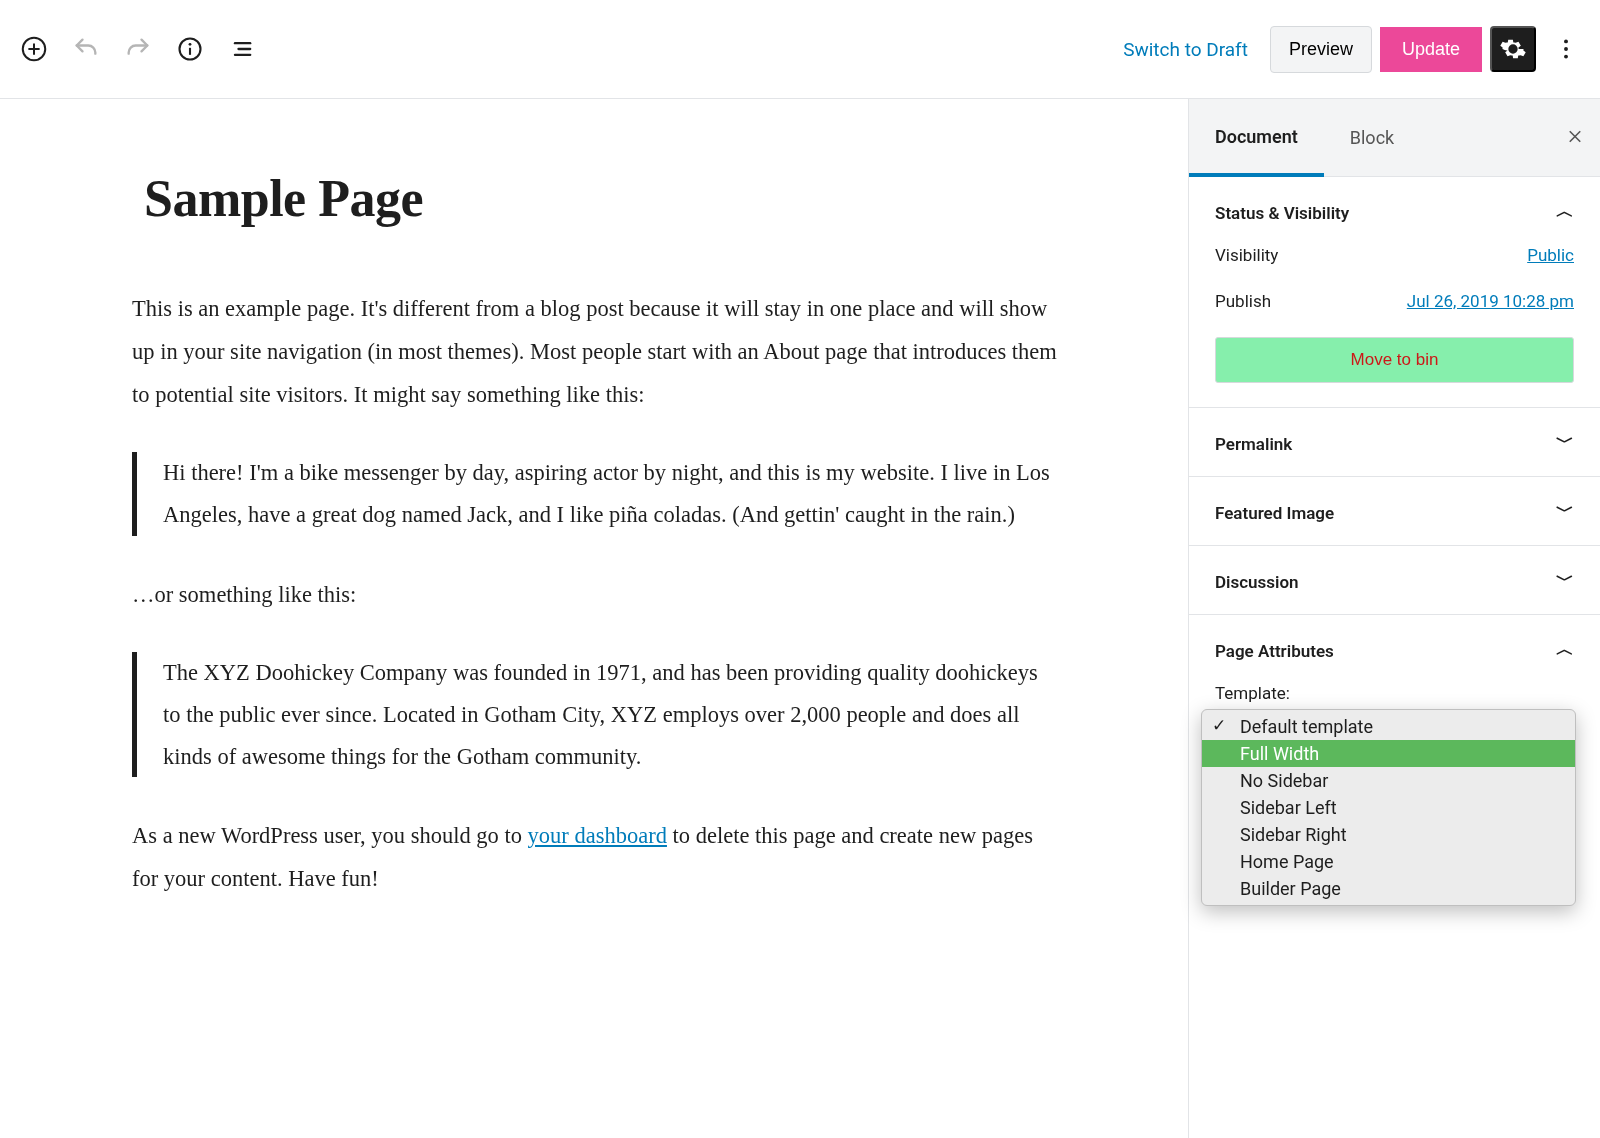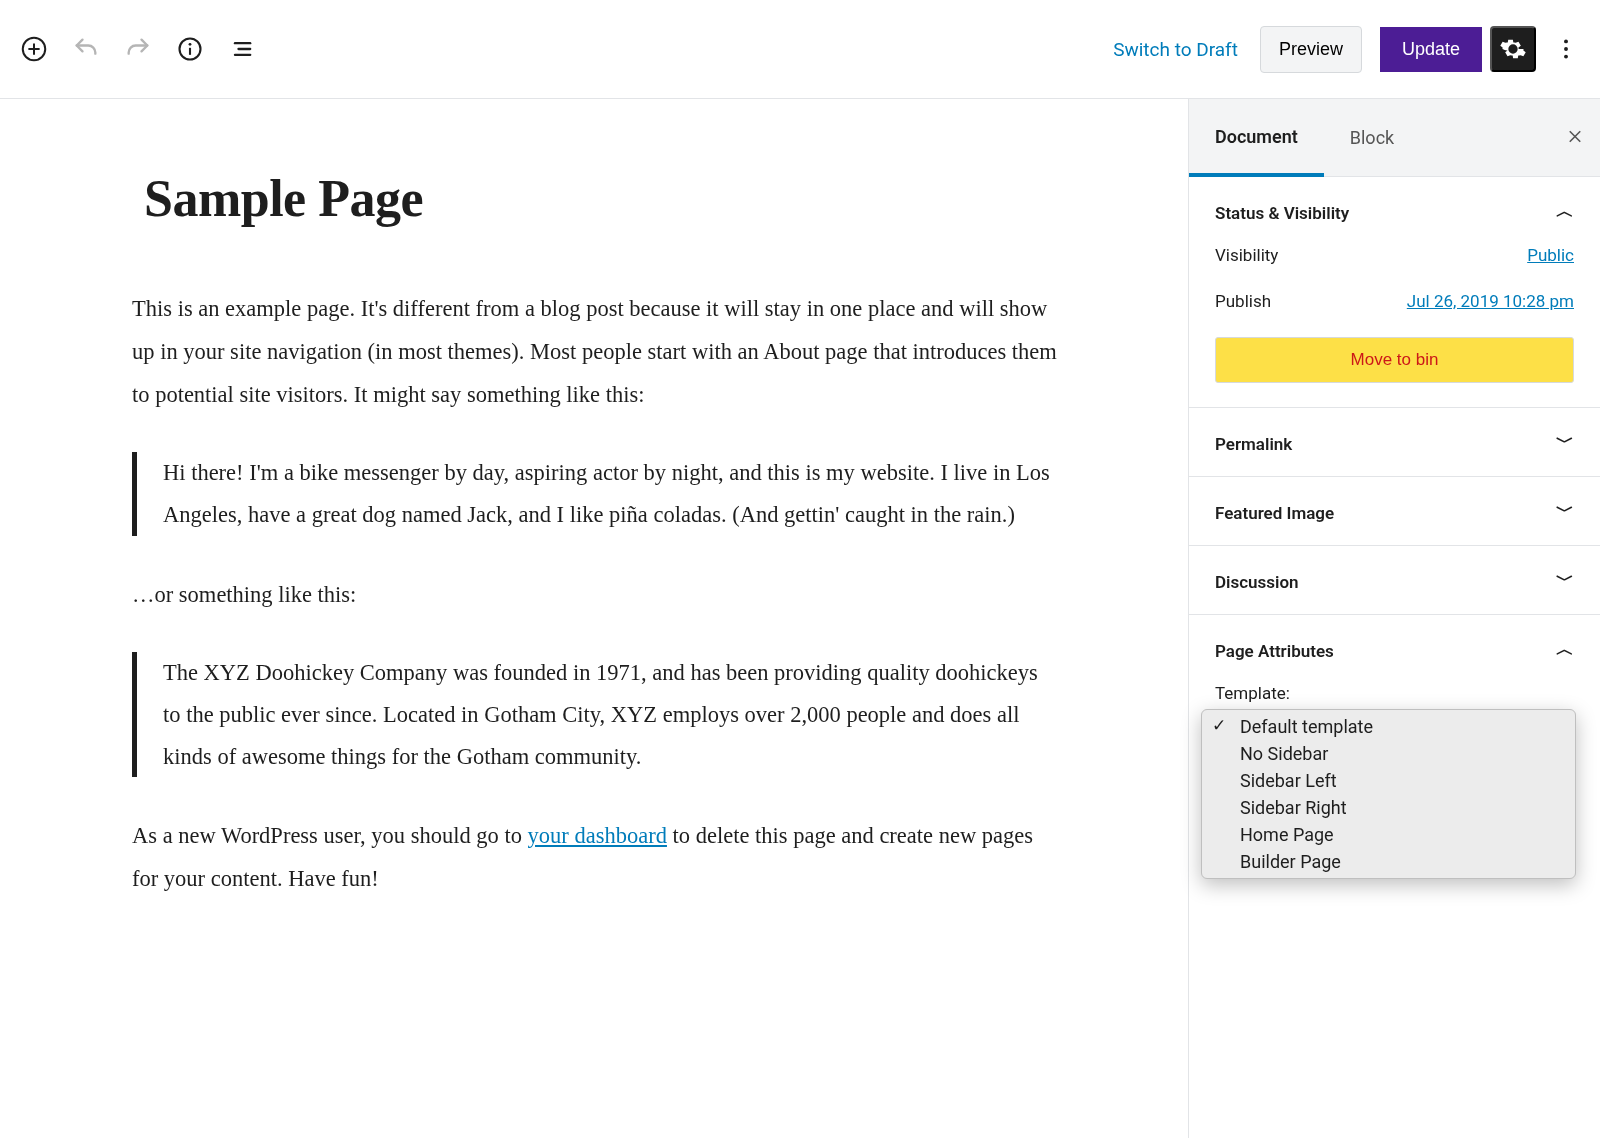--- a/index.html
+++ b/index.html
@@ -50,28 +50,27 @@
   }
   .preview-btn {
     background: #f3f4f5;
     border: 1px solid #d6d9dc;
     border-radius: 4px;
     font-size: 18px;
     padding: 12px 18px;
     cursor: pointer;
   }
   .update-btn {
-    background: #4c1d95;
+    background: #ec4899;
     color: #fff;
     border: none;
     border-radius: 0;
     font-size: 18px;
     padding: 12px 22px;
     cursor: default;
-    margin-left: 10px;
   }
   .settings-btn {
     background: #1e1e1e;
     color: #fff;
     border-radius: 4px;
     width: 46px;
     height: 46px;
     display: flex;
     align-items: center;
     justify-content: center;
@@ -182,21 +181,21 @@
     align-items: baseline;
     font-size: 17px;
     margin-bottom: 26px;
     text-align: right;
   }
   .stat-row .link { color: #007cba; text-decoration: underline; cursor: pointer; }
 
   .move-bin-btn {
     width: 100%;
     padding: 12px 0;
-    background: #fde047;
+    background: #86efac;
     border: 1px solid #d6d9dc;
     border-radius: 3px;
     color: #cc1818;
     font-size: 17px;
     cursor: pointer;
   }
 
   .template-label {
     font-size: 17px;
     margin-bottom: 8px;
@@ -381,20 +380,21 @@
         <span>Page Attributes</span>
         <span class="chev">︿</span>
       </div>
       <div class="page-attr-body">
         <div class="template-label">Template:</div>
         <div style="position:relative; height:0;">
           <div class="hidden-select-edge" style="top:8px"></div>
           <div class="hidden-select-edge" style="top:104px"></div>
           <div class="template-dropdown" id="template-dropdown" style="top:-2px; left:-14px;">
               <div class="dropdown-option"><span class="check">✓</span><span>Default template</span></div>
+              <div class="dropdown-option highlight"><span>Full Width</span></div>
               <div class="dropdown-option"><span>No Sidebar</span></div>
               <div class="dropdown-option"><span>Sidebar Left</span></div>
               <div class="dropdown-option"><span>Sidebar Right</span></div>
               <div class="dropdown-option"><span>Home Page</span></div>
               <div class="dropdown-option"><span>Builder Page</span></div>
             </div>
         </div>
       </div>
     </div>
 

